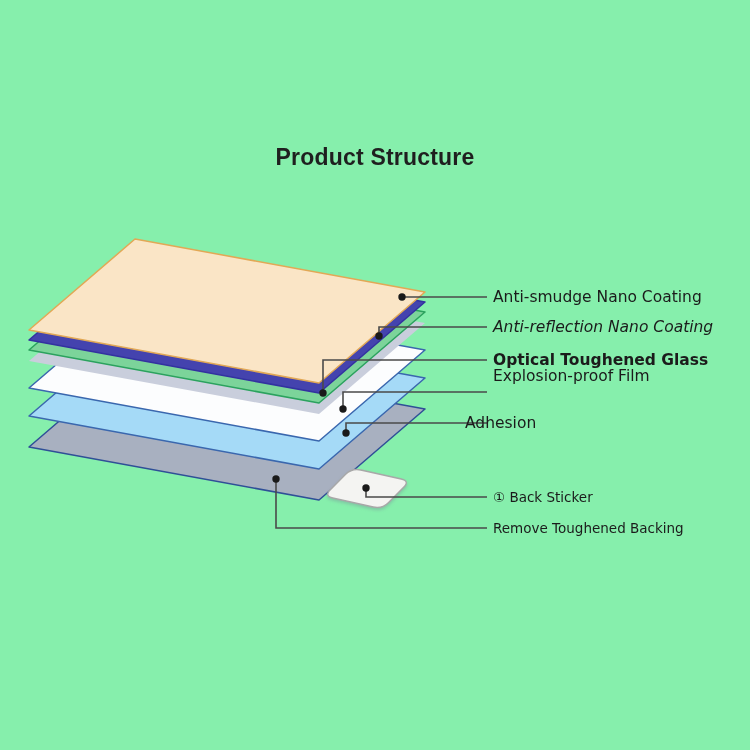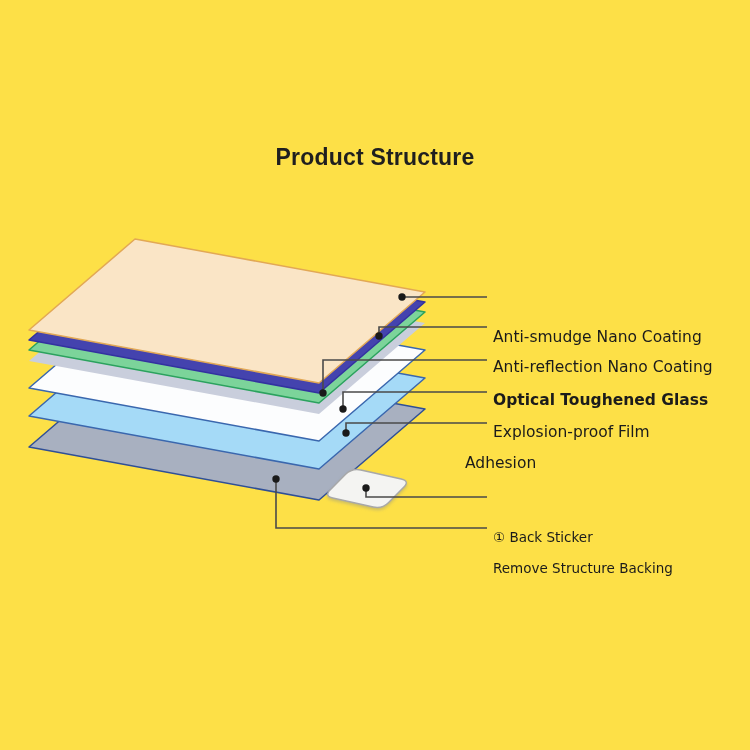--- a/index.html
+++ b/index.html
@@ -4,21 +4,21 @@
 <style>
   html, body {
     margin: 0;
     padding: 0;
     background: #ffffff;
   }
   #stage {
     position: relative;
     width: 750px;
     height: 750px;
-    background: #fde047;
+    background: #86efac;
     overflow: hidden;
     font-family: "DejaVu Sans", "Liberation Sans", sans-serif;
   }
   #page-title {
     position: absolute;
     top: 144px;
     left: 50%;
     transform: translateX(-50%);
     font-family: "Liberation Sans", "DejaVu Sans", sans-serif;
     font-size: 23px;
@@ -39,21 +39,20 @@
   .leader-line {
     fill: none;
     stroke-width: 1.6;
   }
   .callout {
     position: absolute;
     transform: translateY(-50%);
     color: #1b1b1b;
     white-space: nowrap;
     line-height: 1.2;
-    margin-top: 40px;
   }
   .callout.lg { font-size: 15.5px; }
   .callout.sm { font-size: 13.5px; text-align: center; }
   #sticker-shape { filter: drop-shadow(0px 2px 1.5px rgba(120,130,150,0.35)); }
 </style>
 </head>
 <body>
 
 <div id="stage">
 
@@ -83,21 +82,21 @@
         <circle cx="346" cy="433" r="3.7" fill="#1A1A1A"></circle>
         <polyline points="366,488 366,497 487,497" class="leader-line" stroke="#4A4A4A"></polyline>
         <circle cx="366" cy="488" r="3.7" fill="#1A1A1A"></circle>
         <polyline points="276,479 276,528 487,528" class="leader-line" stroke="#4A4A4A"></polyline>
         <circle cx="276" cy="479" r="3.7" fill="#1A1A1A"></circle>
       </g>
   </svg>
 
   <div id="labels">
     <div class="callout lg" style="left: 493px; top: 297px;">Anti-smudge Nano Coating</div>
-    <div class="callout lg" style="left: 493px; top: 327px;">Anti-reflection Nano Coating</div>
+    <div class="callout lg" style="left: 493px; top: 327px; font-style: italic;">Anti-reflection Nano Coating</div>
     <div class="callout lg" style="left: 493px; top: 360px; font-weight: bold;">Optical Toughened Glass</div>
-    <div class="callout lg" style="left: 493px; top: 392px;">Explosion-proof Film</div>
+    <div class="callout lg" style="left: 493px; top: 376px;">Explosion-proof Film</div>
     <div class="callout lg" style="left: 465px; top: 423px;">Adhesion</div>
     <div class="callout sm" style="left: 493px; top: 497px;">① Back Sticker</div>
-    <div class="callout sm" style="left: 493px; top: 528px;">Remove Structure Backing</div>
+    <div class="callout sm" style="left: 493px; top: 528px;">Remove Toughened Backing</div>
   </div>
 
 </div>
 
 </body></html>

